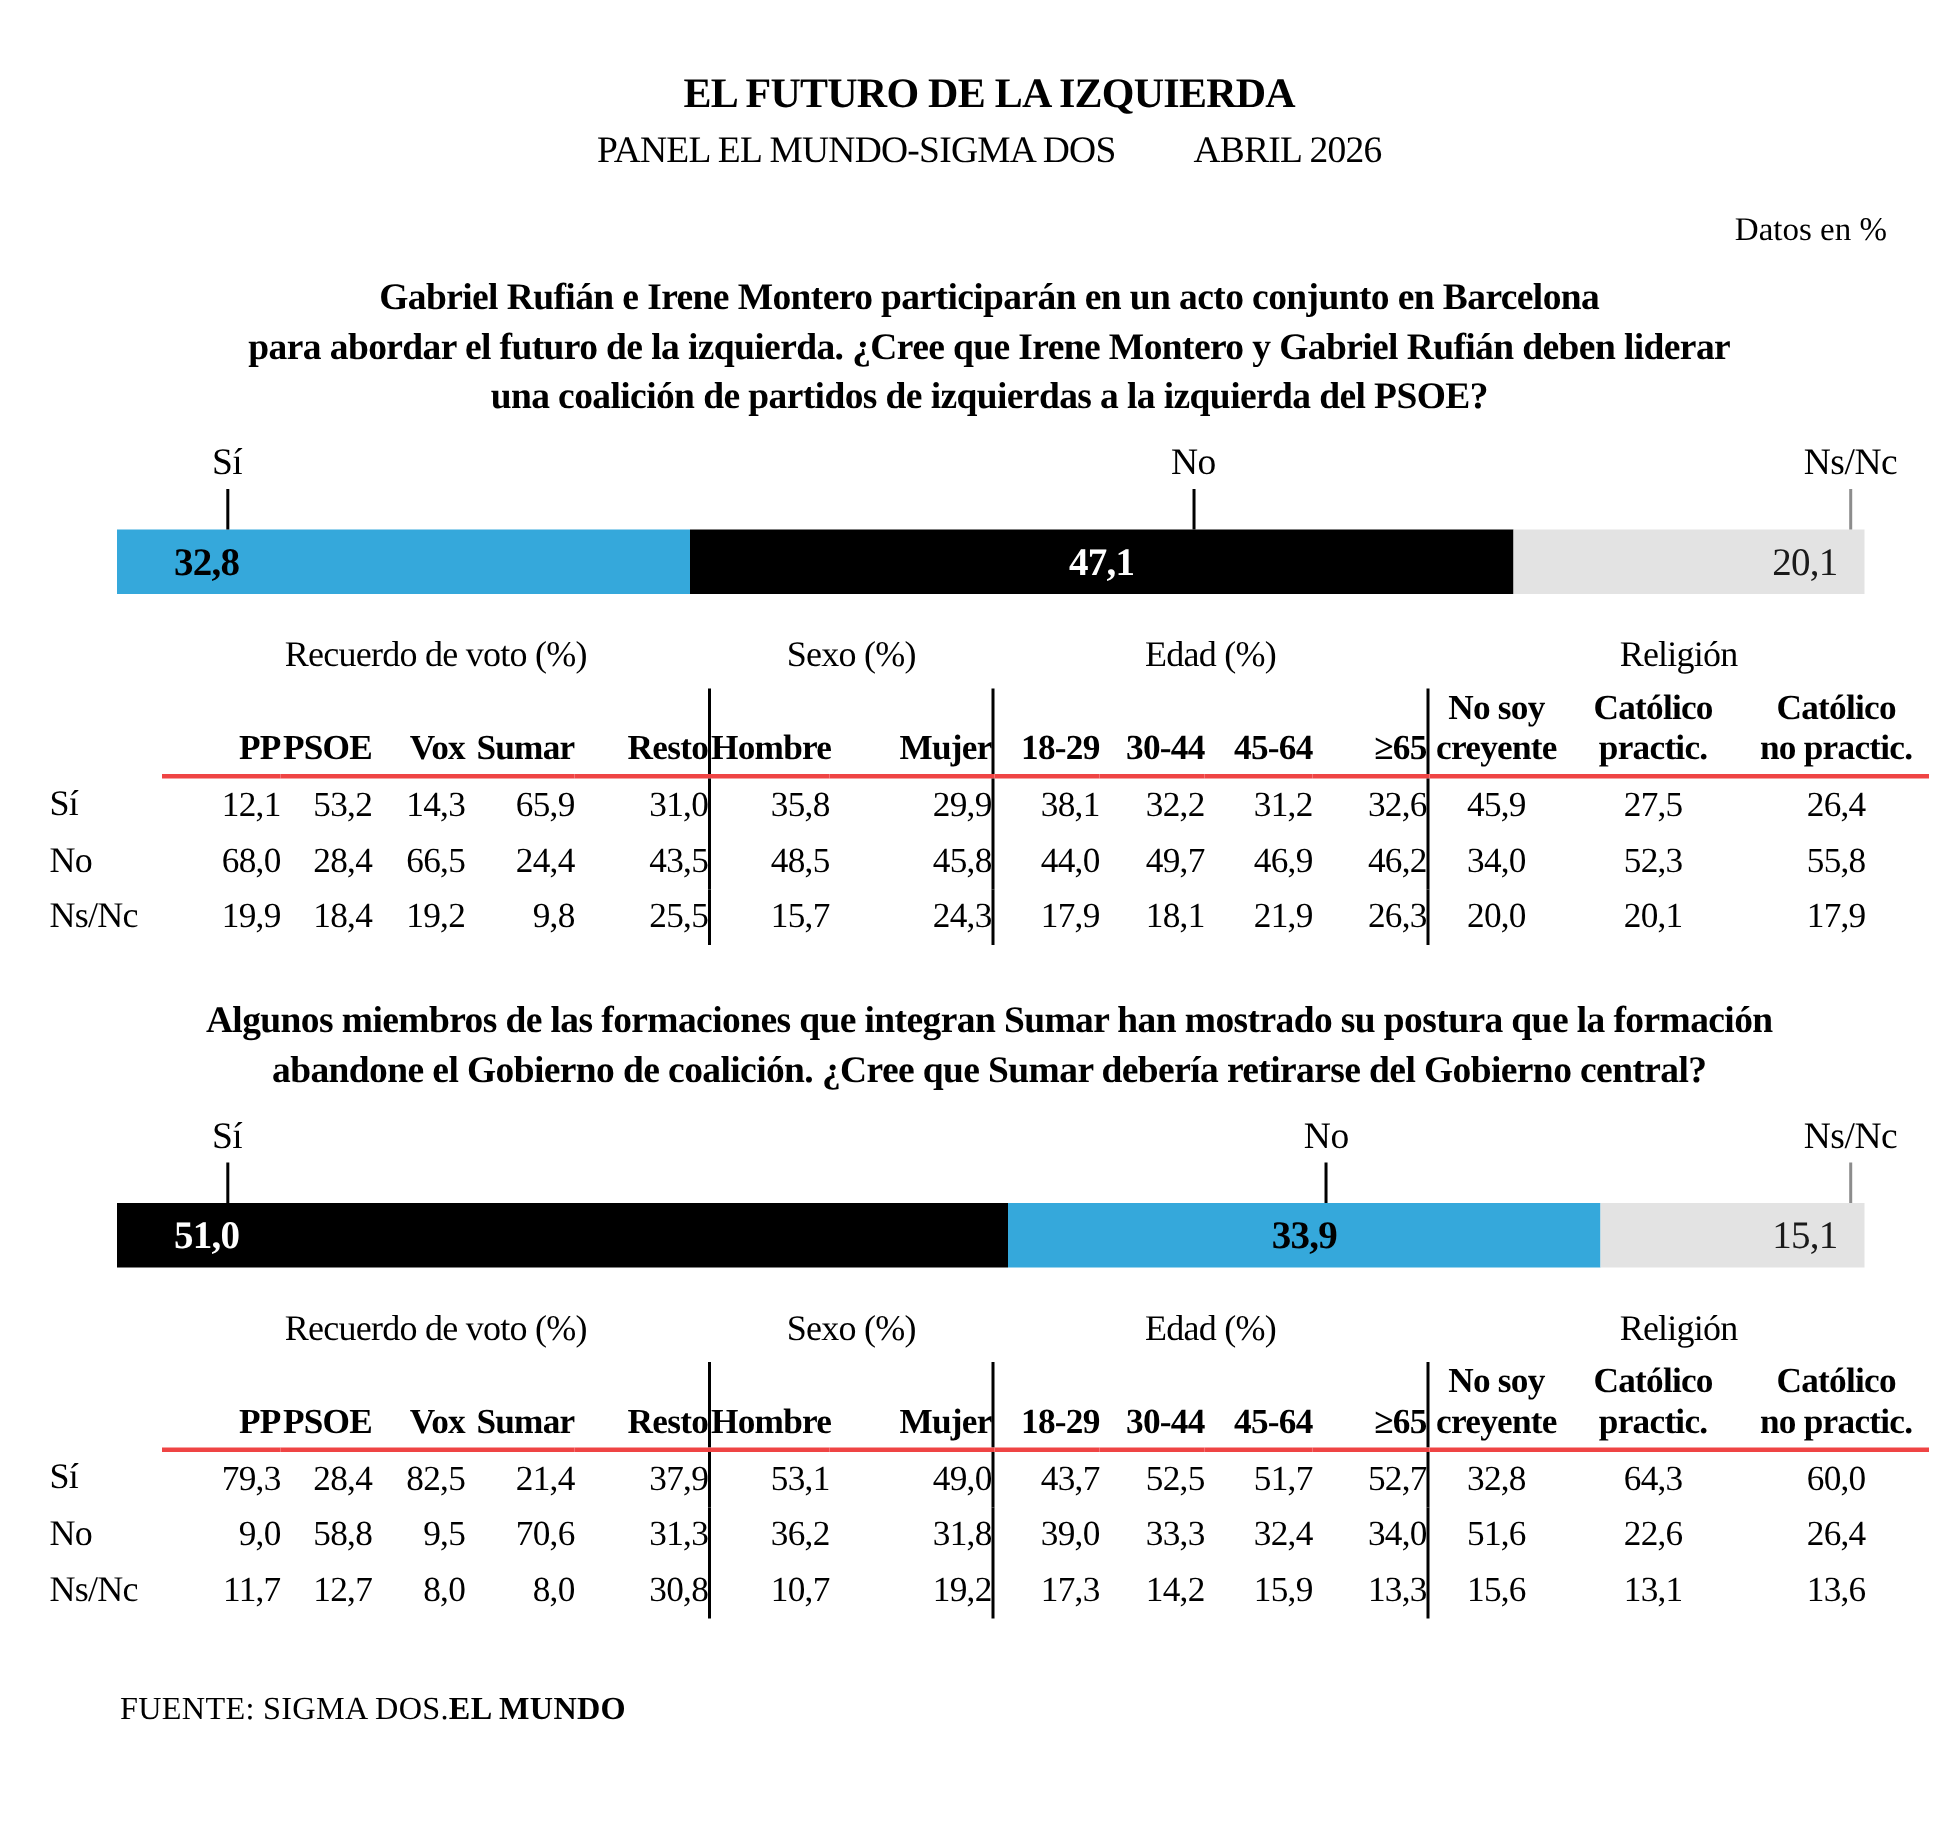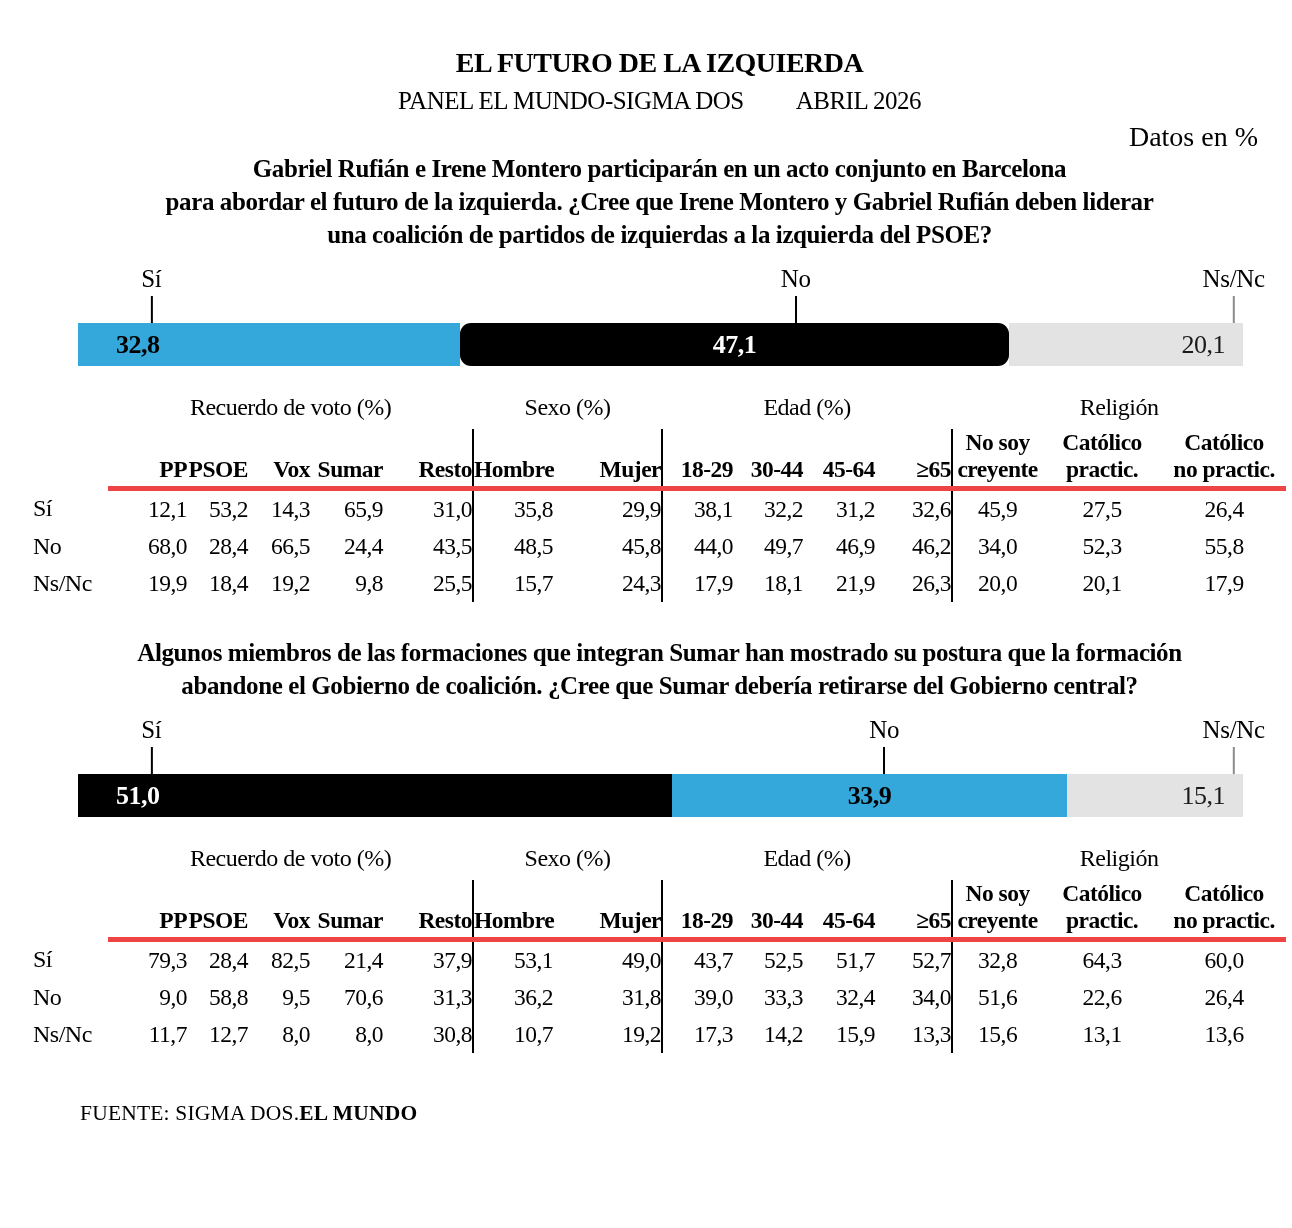--- a/index.html
+++ b/index.html
@@ -12,25 +12,25 @@
 
   
   .title{
     text-align:center;font-size:28px;font-weight:bold;letter-spacing:-0.5px;
     margin:44px 0 0;line-height:38px;
   }
   .subtitle{
     display:flex;justify-content:center;gap:52px;
     font-size:25px;letter-spacing:-0.5px;margin-top:4px;line-height:30px;
   }
-  .datos{text-align:right;font-size:28px;padding-right:28px;margin-top:8px;line-height:26px;}
+  .datos{text-align:right;font-size:22px;padding-right:28px;margin-top:24px;line-height:26px;}
 
   
   .block{margin-top:34px;}
-  .block:first-child{margin-top:2px;}
+  .block:first-child{margin-top:16px;}
   .question{
     text-align:center;font-size:25px;font-weight:bold;letter-spacing:-0.4px;
     line-height:33px;
   }
 
   
   .bar-area{margin:12px 0 0 45px;width:1165px;}
   .bar-cats{position:relative;height:60px;}
   .bar-cat{position:absolute;bottom:0;transform:translateX(-50%);text-align:center;}
   .cat-txt{display:block;font-size:25px;letter-spacing:-0.3px;line-height:28px;}
@@ -50,21 +50,21 @@
     border-collapse:collapse;table-layout:fixed;width:1253px;margin-top:28px;
   }
   table.xtab th,table.xtab td{
     padding:0;font-size:23.5px;font-weight:normal;letter-spacing:-0.5px;white-space:nowrap;
   }
   tr.groups th{font-size:24px;text-align:center;padding-bottom:8px;}
   tr.cols th{
     font-weight:bold;text-align:right;vertical-align:bottom;
     line-height:27px;padding-bottom:3px;
   }
-  tr.cols th,tr.cols td.lbl{border-bottom:5px solid #ef4444;}
+  tr.cols th,tr.cols td.lbl{border-bottom:3px solid #ef4444;}
   tr.cols td.lbl{border-bottom:none;}
   .gdiv{border-left:2px solid #000;}
   tbody th.lbl{text-align:left;font-size:24px;font-weight:normal;}
   tbody td{text-align:right;height:37px;vertical-align:middle;}
   td.b{font-weight:bold;}
   
   .c4{padding-right:24px;} .c6{padding-right:28px;} .c10{padding-right:18px;}
   .rel{text-align:center !important;padding-right:0 !important;}
 
   
@@ -100,21 +100,21 @@
             </div>
             <div class="bar-cat" style="left: 99.2%;">
               <span class="cat-txt">Ns/Nc</span>
               <div class="cat-tick" style="background: rgb(140, 140, 140);"></div>
             </div>
           </div>
           <div class="bar">
             <div class="seg seg-0" style="width: 32.8%; background: rgb(53, 168, 219);">
               <span class="seg-val b" style="color: rgb(0, 0, 0);">32,8</span>
             </div>
-            <div class="seg seg-1" style="width: 47.1%; background: rgb(0, 0, 0); border-radius: 11px;">
+            <div class="seg seg-1" style="width: 47.1%; background: rgb(0, 0, 0);">
               <span class="seg-val b" style="color: rgb(255, 255, 255);">47,1</span>
             </div>
             <div class="seg seg-2" style="width: 20.1%; background: rgb(227, 227, 227);">
               <span class="seg-val" style="color: rgb(26, 26, 26);">20,1</span>
             </div>
           </div>
         </div>
         <table class="xtab">
           <colgroup>
             <col style="width: 75px;">

